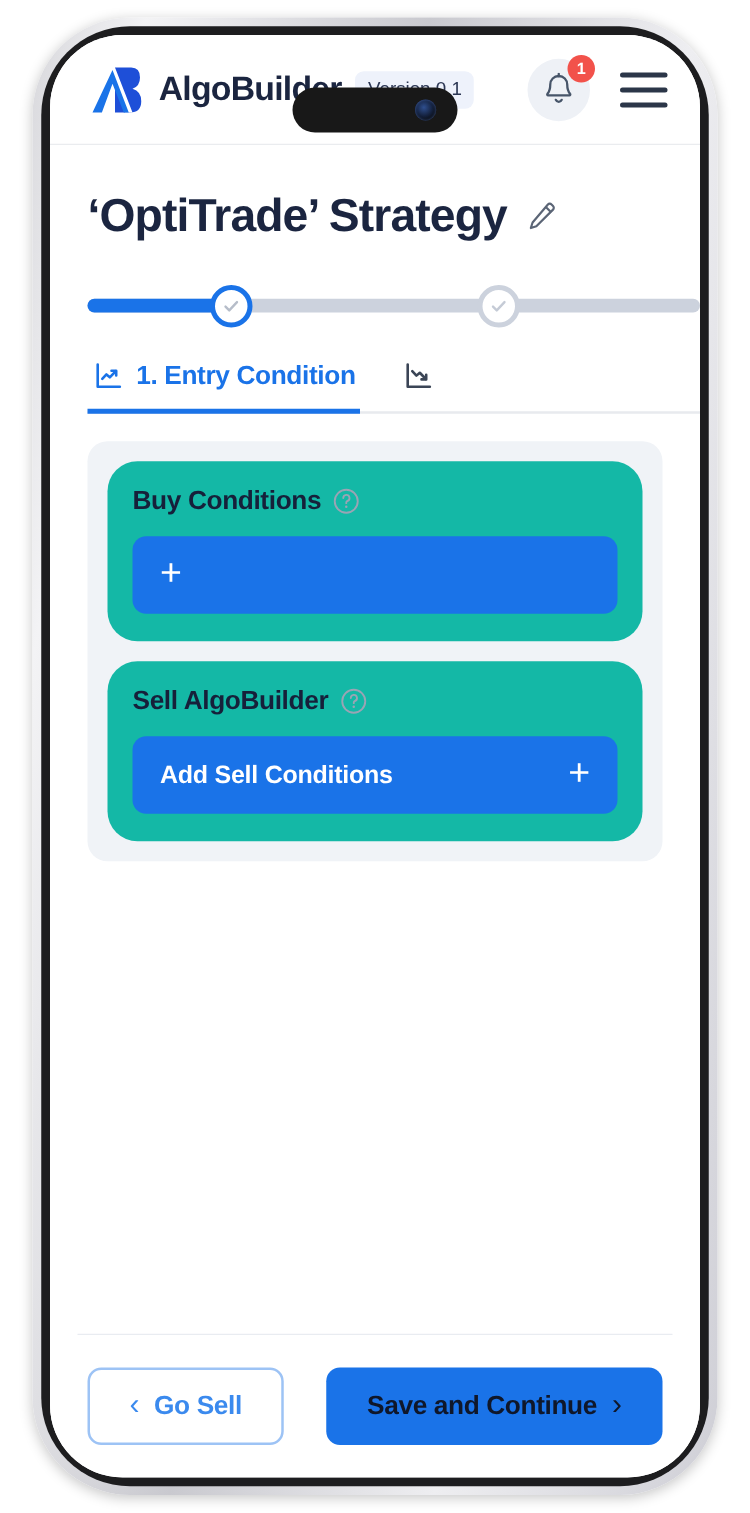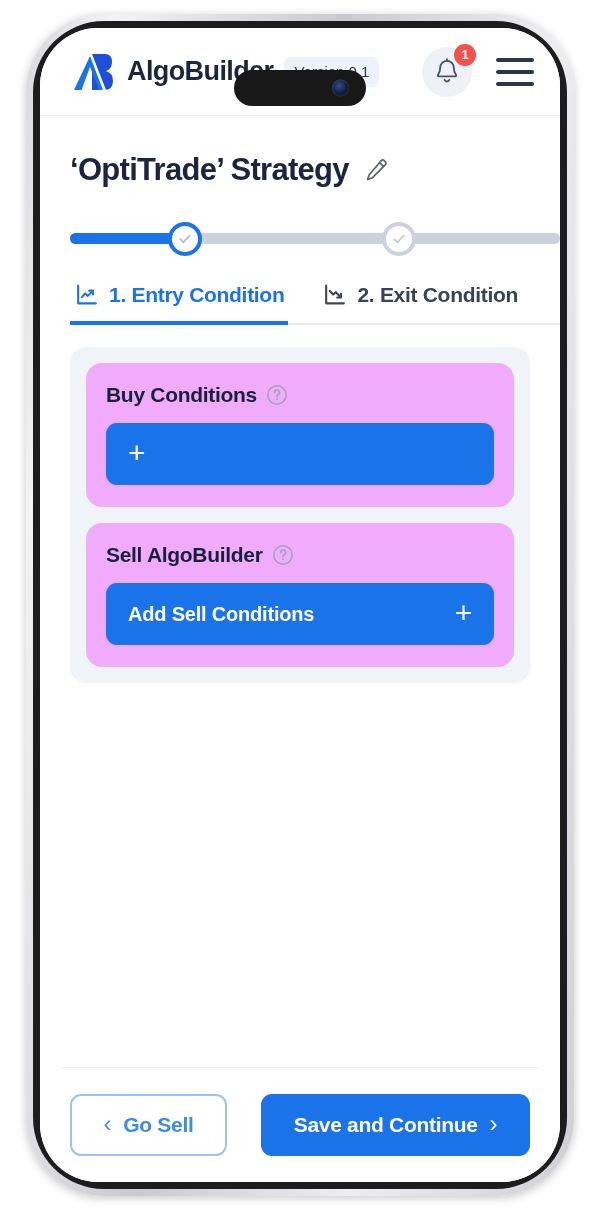--- a/index.html
+++ b/index.html
@@ -198,21 +198,21 @@
   }
 
   
   .title-row {
     display: flex;
     align-items: center;
     gap: 14px;
     padding: 36px 30px 0;
   }
   .page-title {
-    font-size: 31px;
+    font-size: 37px;
     font-weight: 700;
     color: #1b2540;
     letter-spacing: -0.7px;
     white-space: nowrap;
     text-align: right;
   }
   .edit-icon { flex: 0 0 auto; cursor: pointer; }
 
   
   .progress-wrap {
@@ -283,22 +283,22 @@
     flex: 1 1 auto;
     padding: 22px 30px 0;
     overflow: hidden;
   }
   .panel {
     background: #f0f3f7;
     border-radius: 16px;
     padding: 16px;
   }
   .card {
-    background: #f0abfc;
-    border-radius: 16px;
+    background: #14b8a6;
+    border-radius: 24px;
     padding: 20px 20px 22px;
   }
   .card + .card { margin-top: 16px; }
   .card-head {
     display: flex;
     align-items: center;
     gap: 9px;
     margin-bottom: 16px;
   }
   .card-title {
@@ -360,21 +360,21 @@
   .btn-back {
     width: 157px;
     background: #ffffff;
     border: 2px solid #9dc3f5;
     color: #3b8aee;
   }
   .btn-continue {
     flex: 1 1 auto;
     background: #1a73e8;
     border: none;
-    color: #ffffff;
+    color: #0f172a;
   }
   .chev { font-size: 24px; font-weight: 400; line-height: 1; margin-top: -2px; }
 </style>
 </head>
 <body>
 
 <div class="phone-outer">
   <div class="phone-band"></div>
 
   <div class="btn-mute"></div>
@@ -449,21 +449,20 @@
             <path d="M14.6 8.3h3.6v3.6" stroke="#1a73e8" stroke-width="2" stroke-linecap="round" stroke-linejoin="round"></path>
           </svg>
           <span class="tab-label">1. Entry Condition</span>
         </div>
         <div class="tab inactive">
           <svg width="25" height="25" viewBox="0 0 24 24" fill="none">
             <path d="M4 3.5v17h17" stroke="#3b4556" stroke-width="2" stroke-linecap="round" stroke-linejoin="round"></path>
             <path d="M7.5 8.6l3.2 3.4 2.6-2.2 4.6 4.8" stroke="#3b4556" stroke-width="2" stroke-linecap="round" stroke-linejoin="round"></path>
             <path d="M14.6 14.9h3.6v-3.6" stroke="#3b4556" stroke-width="2" stroke-linecap="round" stroke-linejoin="round"></path>
           </svg>
-          <span class="tab-label">2. Exit Condition</span>
         </div>
       </div>
 
       <div class="content">
         <div class="panel">
 
           <div class="card">
             <div class="card-head">
               <span class="card-title">Buy Conditions</span>
               <svg class="help-icon" width="22" height="22" viewBox="0 0 22 22" fill="none">

